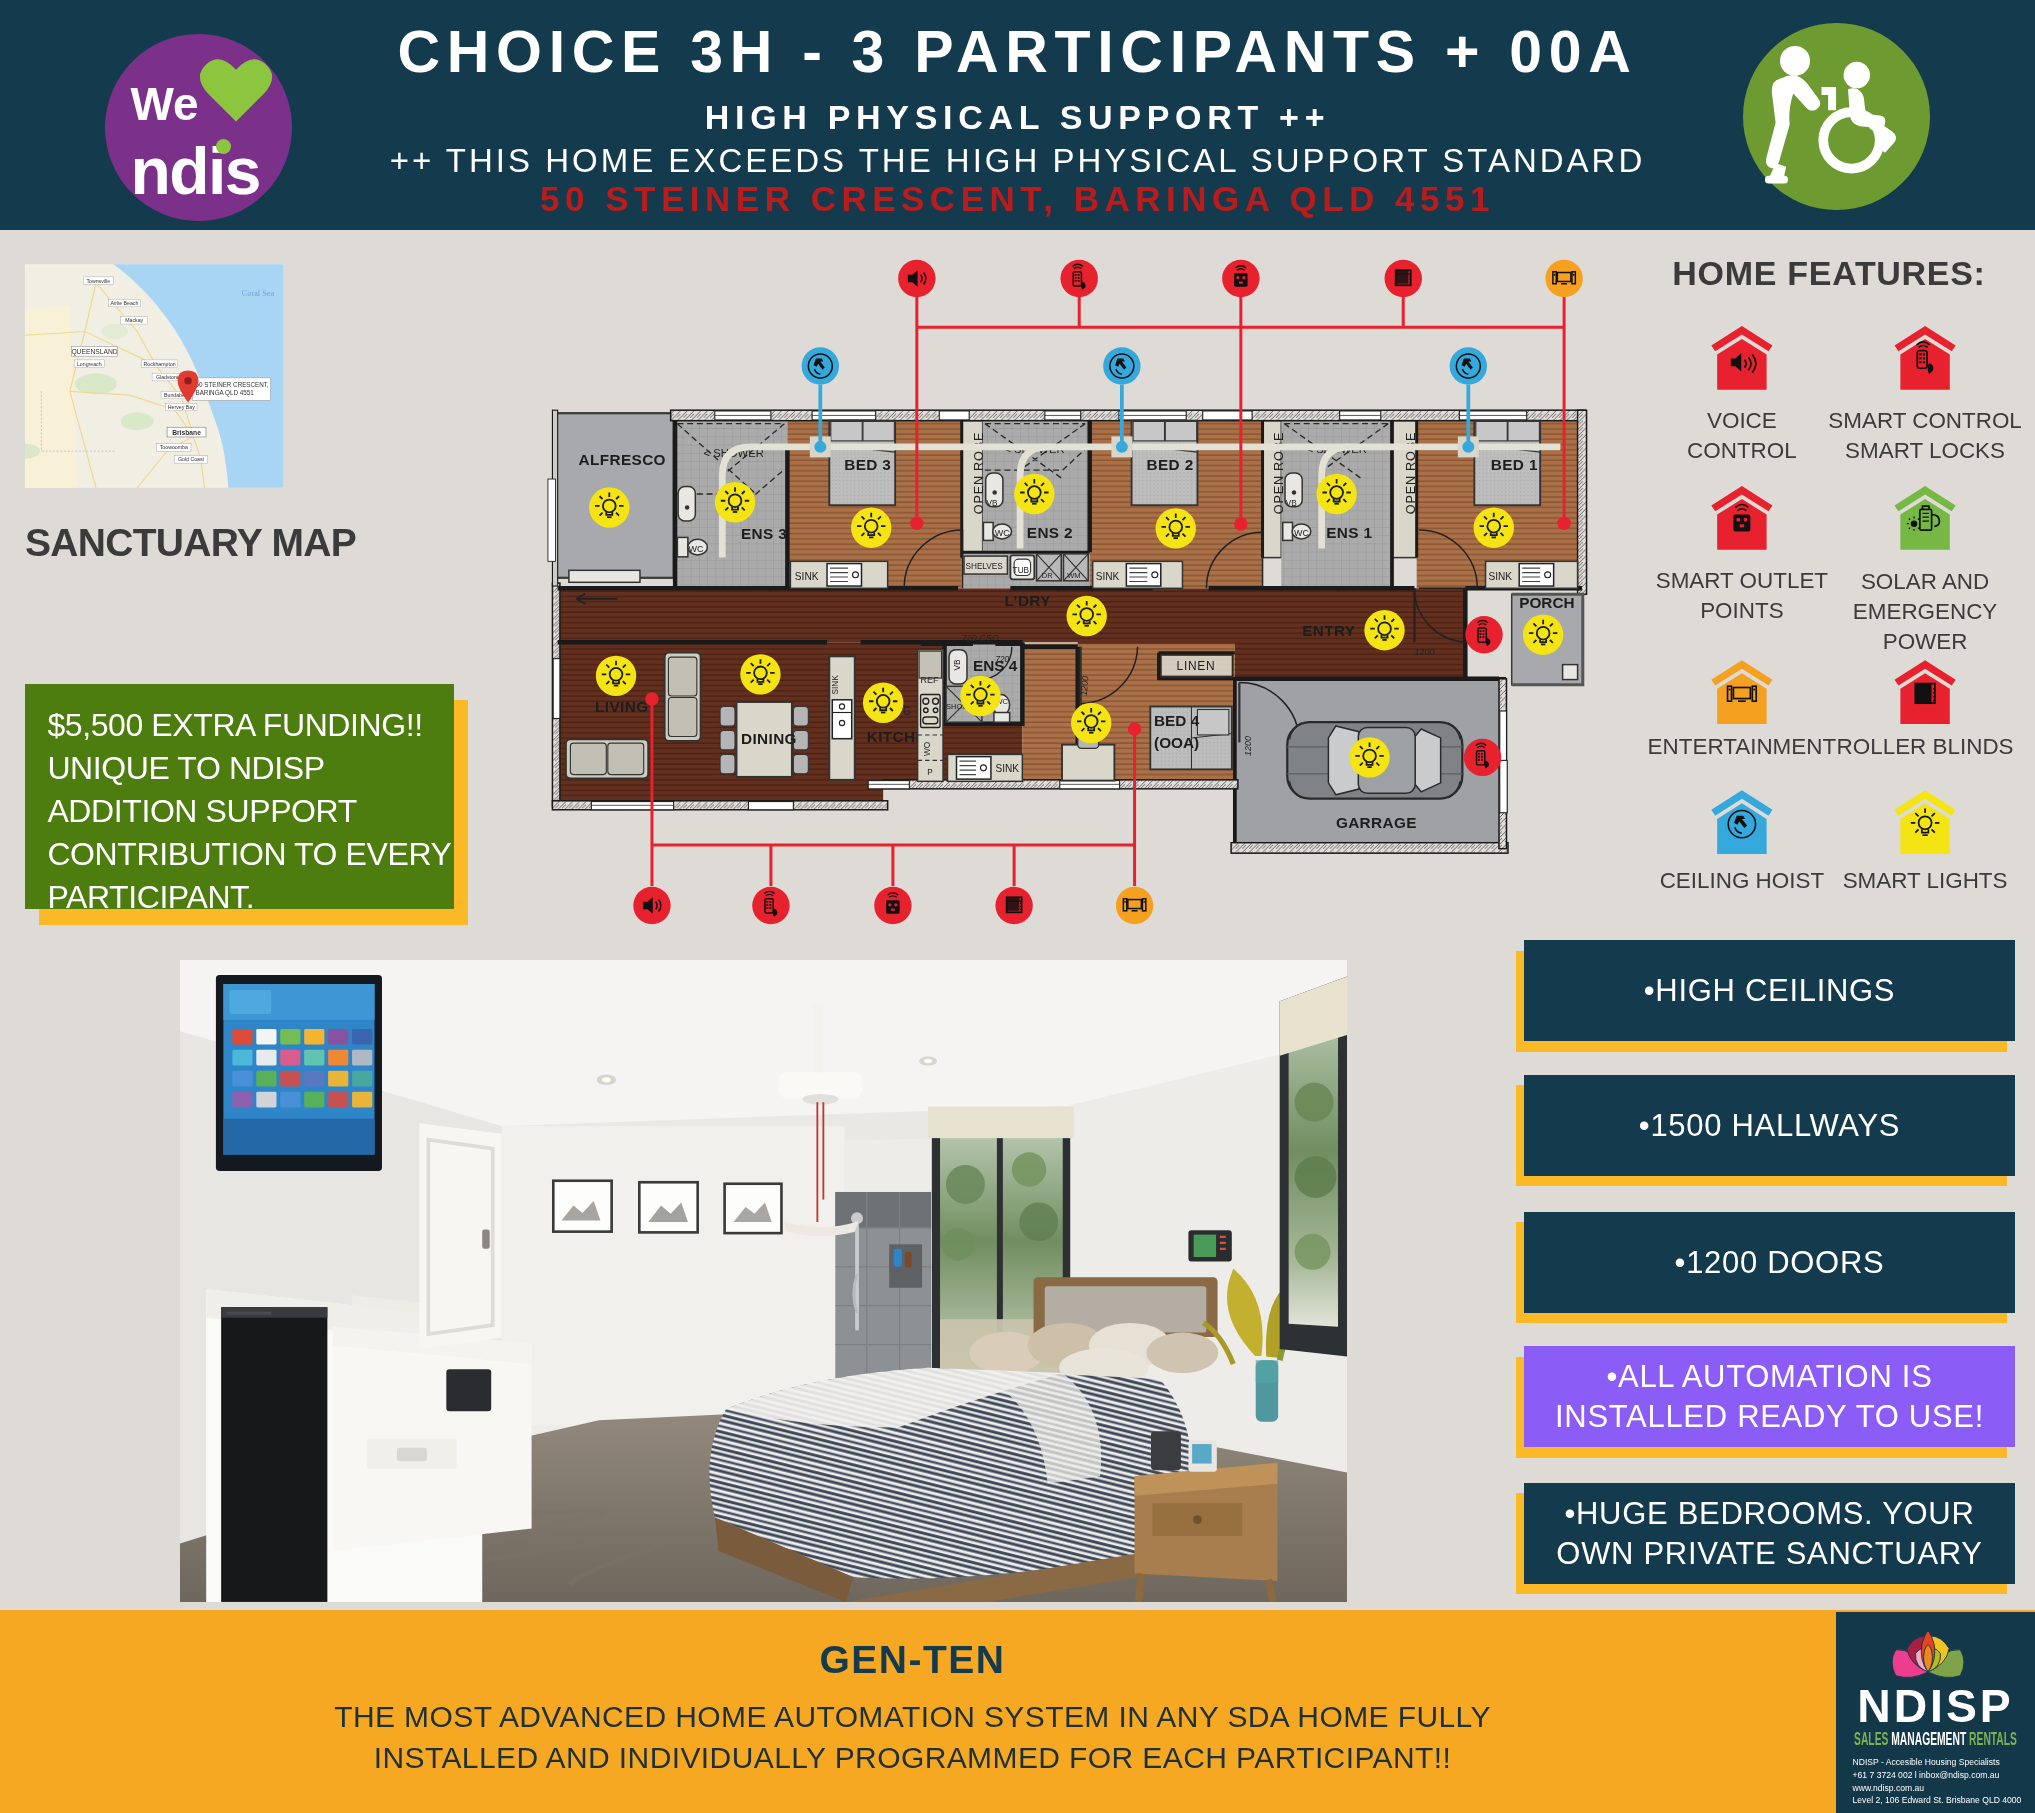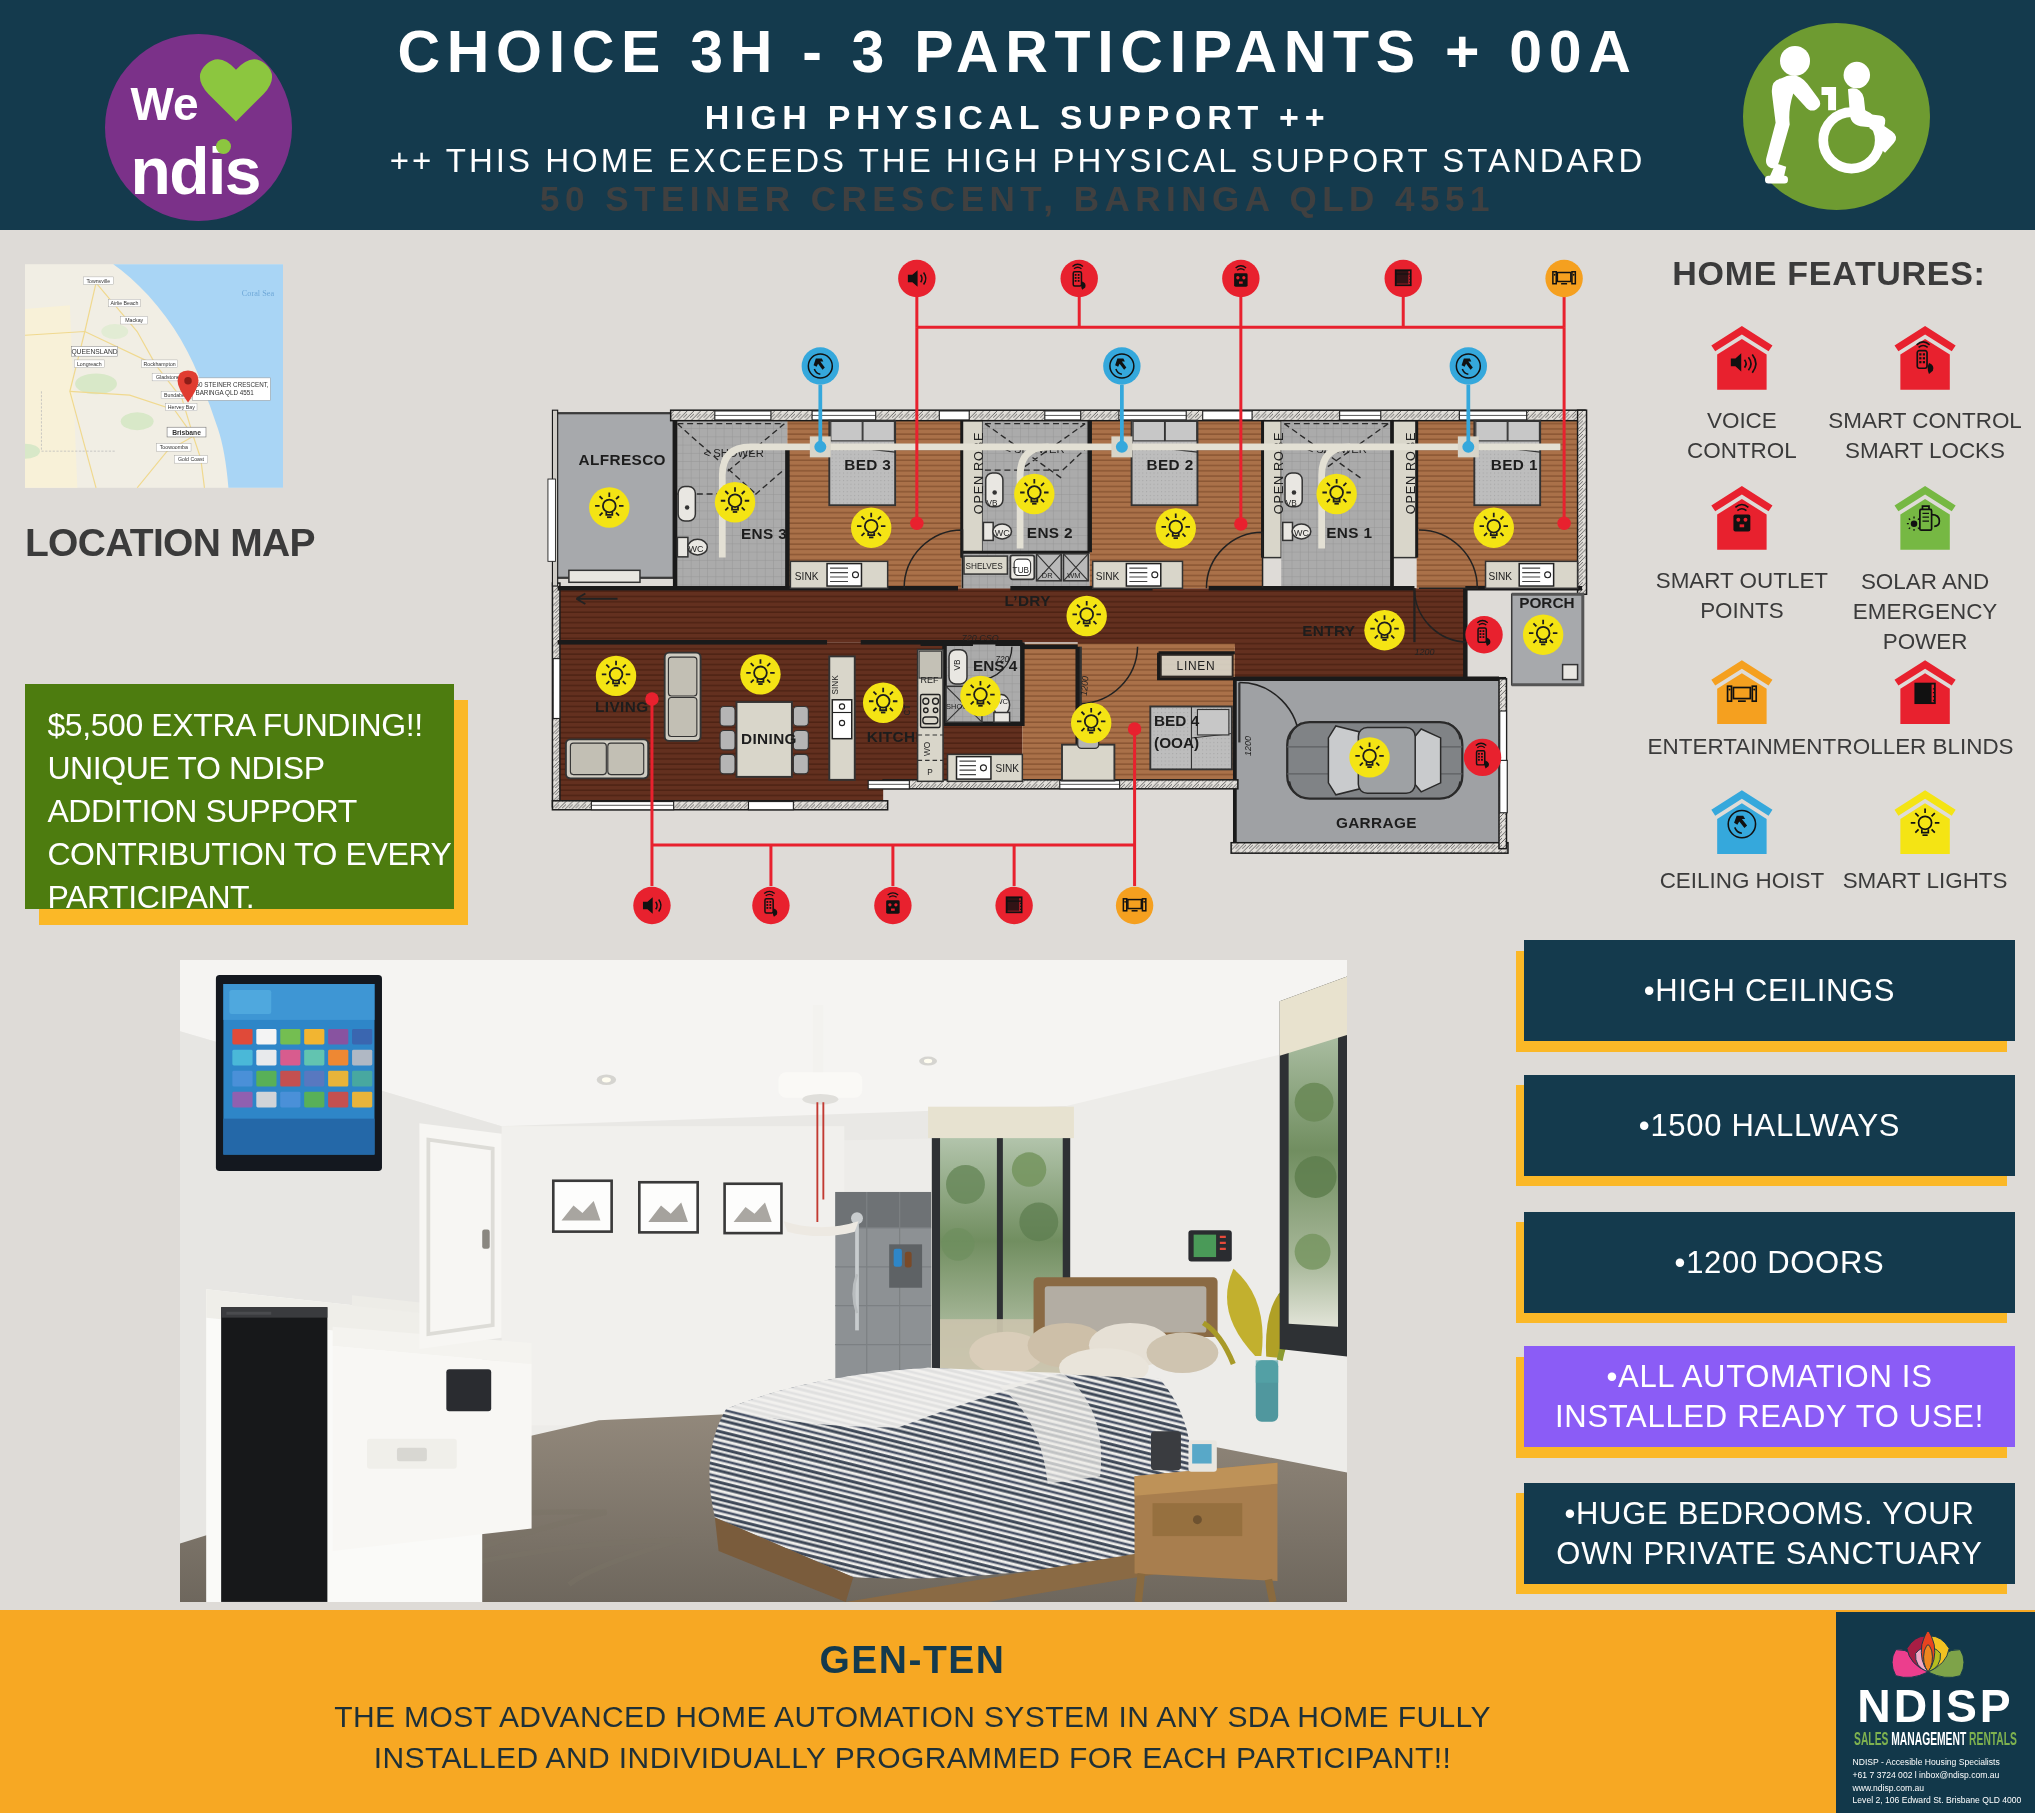--- a/index.html
+++ b/index.html
@@ -20,21 +20,21 @@
   <div class="abs" style="left:25.4px;top:99px;color:#fff;font-size:66px;font-weight:bold;letter-spacing:-1.5px;">ndis</div>
   <div class="abs" style="left:111px;top:105px;width:15px;height:15px;border-radius:50%;background:#8CC63F;"></div>
 </div>
 
 <div class="abs" style="left:0;top:18px;width:2035px;text-align:center;color:#fff;font-size:59px;font-weight:bold;letter-spacing:6.7px;">CHOICE 3H - 3 PARTICIPANTS + 00A</div>
 
 <div class="abs" style="left:0;top:98px;width:2035px;text-align:center;color:#fff;font-size:34px;font-weight:bold;letter-spacing:5.7px;">HIGH PHYSICAL SUPPORT ++</div>
 
 <div class="abs" style="left:0;top:142px;width:2035px;text-align:center;color:#fff;font-size:33px;letter-spacing:3px;">++ THIS HOME EXCEEDS THE HIGH PHYSICAL SUPPORT STANDARD</div>
 
-<div class="abs" style="left:0;top:179px;width:2035px;text-align:center;color:#404040;font-size:35px;font-weight:bold;letter-spacing:5.5px;">50 STEINER CRESCENT, BARINGA QLD 4551</div>
+<div class="abs" style="left:0;top:179px;width:2035px;text-align:center;color:#b91c1c;font-size:35px;font-weight:bold;letter-spacing:5.5px;">50 STEINER CRESCENT, BARINGA QLD 4551</div>
 
 <svg class="abs" style="left:1743px;top:23px;" width="187" height="187" viewBox="0 0 250 250">
   <circle cx="125" cy="125" r="125" fill="#6E9B31"></circle>
     <g transform="translate(125,125) scale(1.18) translate(-125,-125)">
 
   <g fill="#fff">
     <circle cx="78" cy="62" r="17"></circle>
     <path d="M62 82 Q80 72 92 88 L104 104 Q110 112 102 117 Q95 121 89 113 L76 99 Q70 118 72 134 L60 176 Q57 186 50 183 Q43 180 46 170 L56 132 L52 100 Q50 84 62 82 Z"></path>
     <path d="M56 178 L48 196 L64 200 L68 182 Z"></path>
     <rect x="44" y="192" width="26" height="9" rx="4"></rect>
@@ -127,21 +127,21 @@
   </g>
 
   <rect x="224" y="152" width="104" height="30" fill="#fff" stroke="#999" stroke-width=".7"></rect>
   <text x="228" y="164" font-size="8.4" fill="#333">50 STEINER CRESCENT,</text>
   <text x="228" y="175" font-size="8.4" fill="#333">BARINGA QLD 4551</text>
 
   <path d="M218 185 Q204 166 204 156 Q204 142 218 142 Q232 142 232 156 Q232 166 218 185 Z" fill="#E03C31"></path>
   <circle cx="218" cy="156" r="5" fill="#8C1D18"></circle>
 </svg>
 
-<div class="abs" style="left:25px;top:521px;font-size:39px;font-weight:bold;color:#3B3B3B;letter-spacing:-0.7px;">LOCATION MAP</div>
+<div class="abs" style="left:25px;top:521px;font-size:39px;font-weight:bold;color:#3B3B3B;letter-spacing:-0.7px;">SANCTUARY MAP</div>
 
 <div class="abs" style="left:39px;top:700px;width:429px;height:225px;background:#FBB827;"></div>
 <div class="abs" style="left:25px;top:684px;width:429px;height:225px;background:#4d7c0f;">
   <div style="padding:20px 0 0 22.4px;color:#fff;font-size:32px;line-height:43px;letter-spacing:-0.4px;white-space:nowrap;">$5,500 EXTRA FUNDING!!<br>UNIQUE TO NDISP<br>ADDITION SUPPORT<br>CONTRIBUTION TO EVERY<br>PARTICIPANT.</div>
 </div>
 
 <svg id="floorplan" class="abs" style="left:524px;top:247px;" width="1085" height="711" viewBox="700 330 1450 950">
 <defs>
   <pattern id="dwood" width="10" height="7" patternUnits="userSpaceOnUse">
     <rect width="10" height="7" fill="#63301F"></rect>

